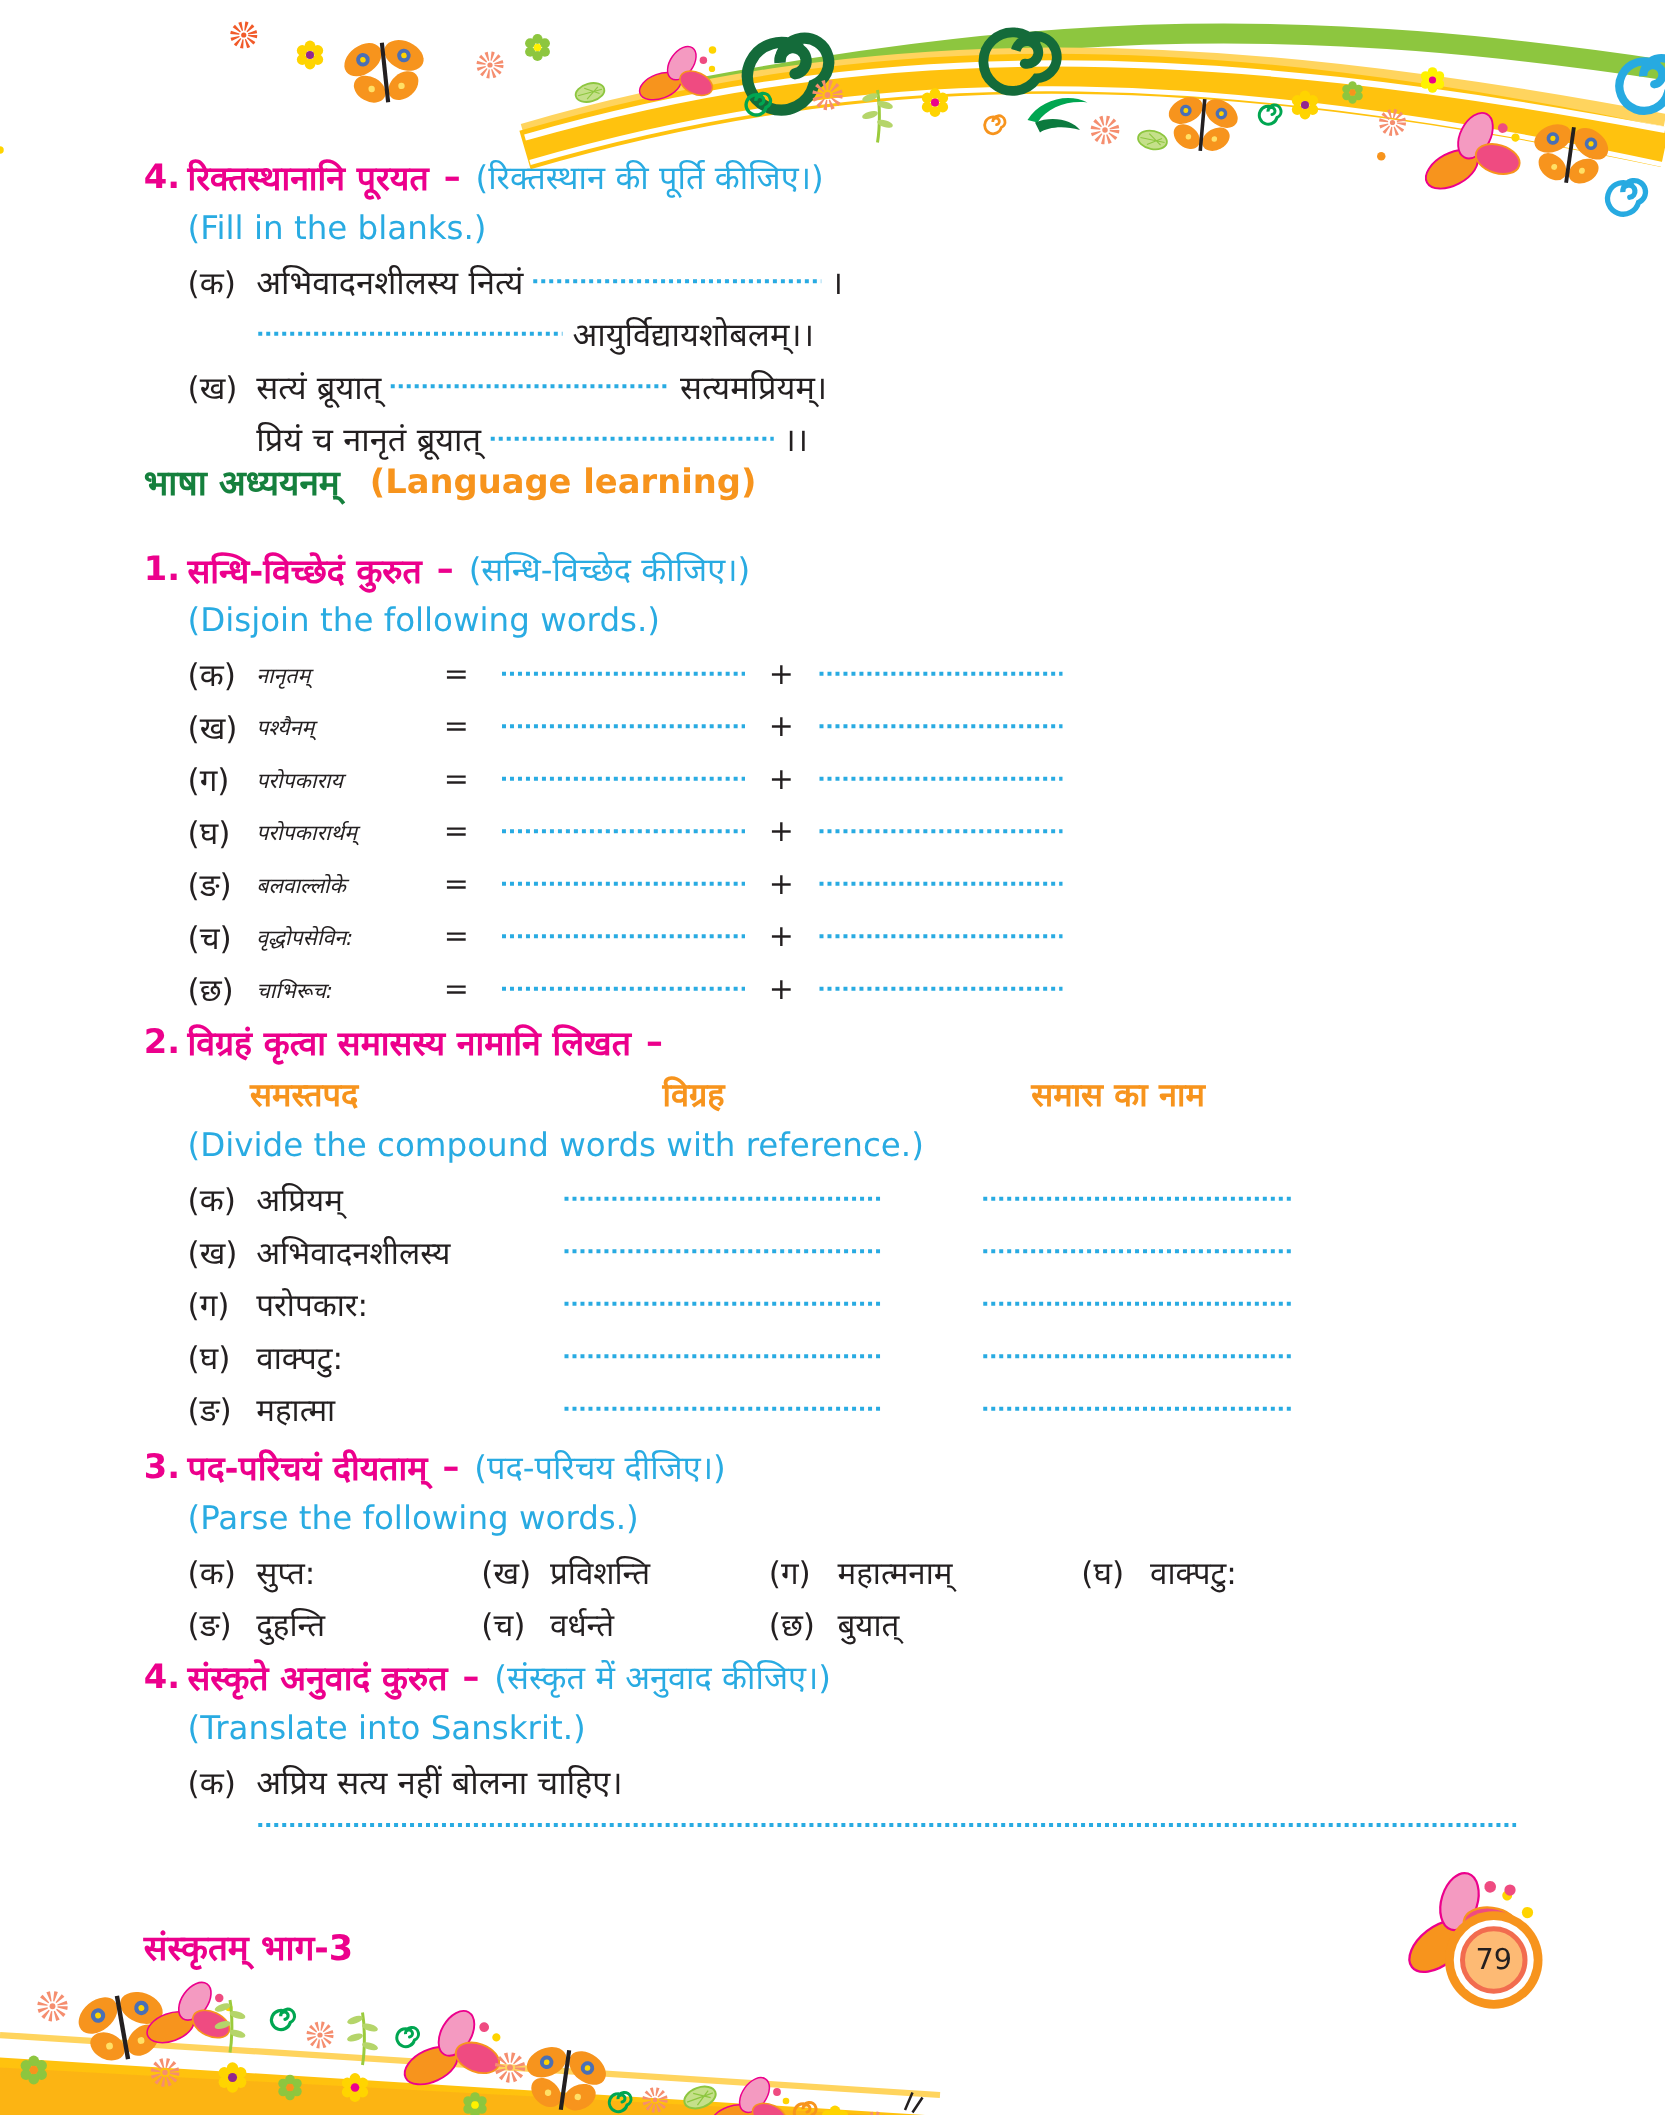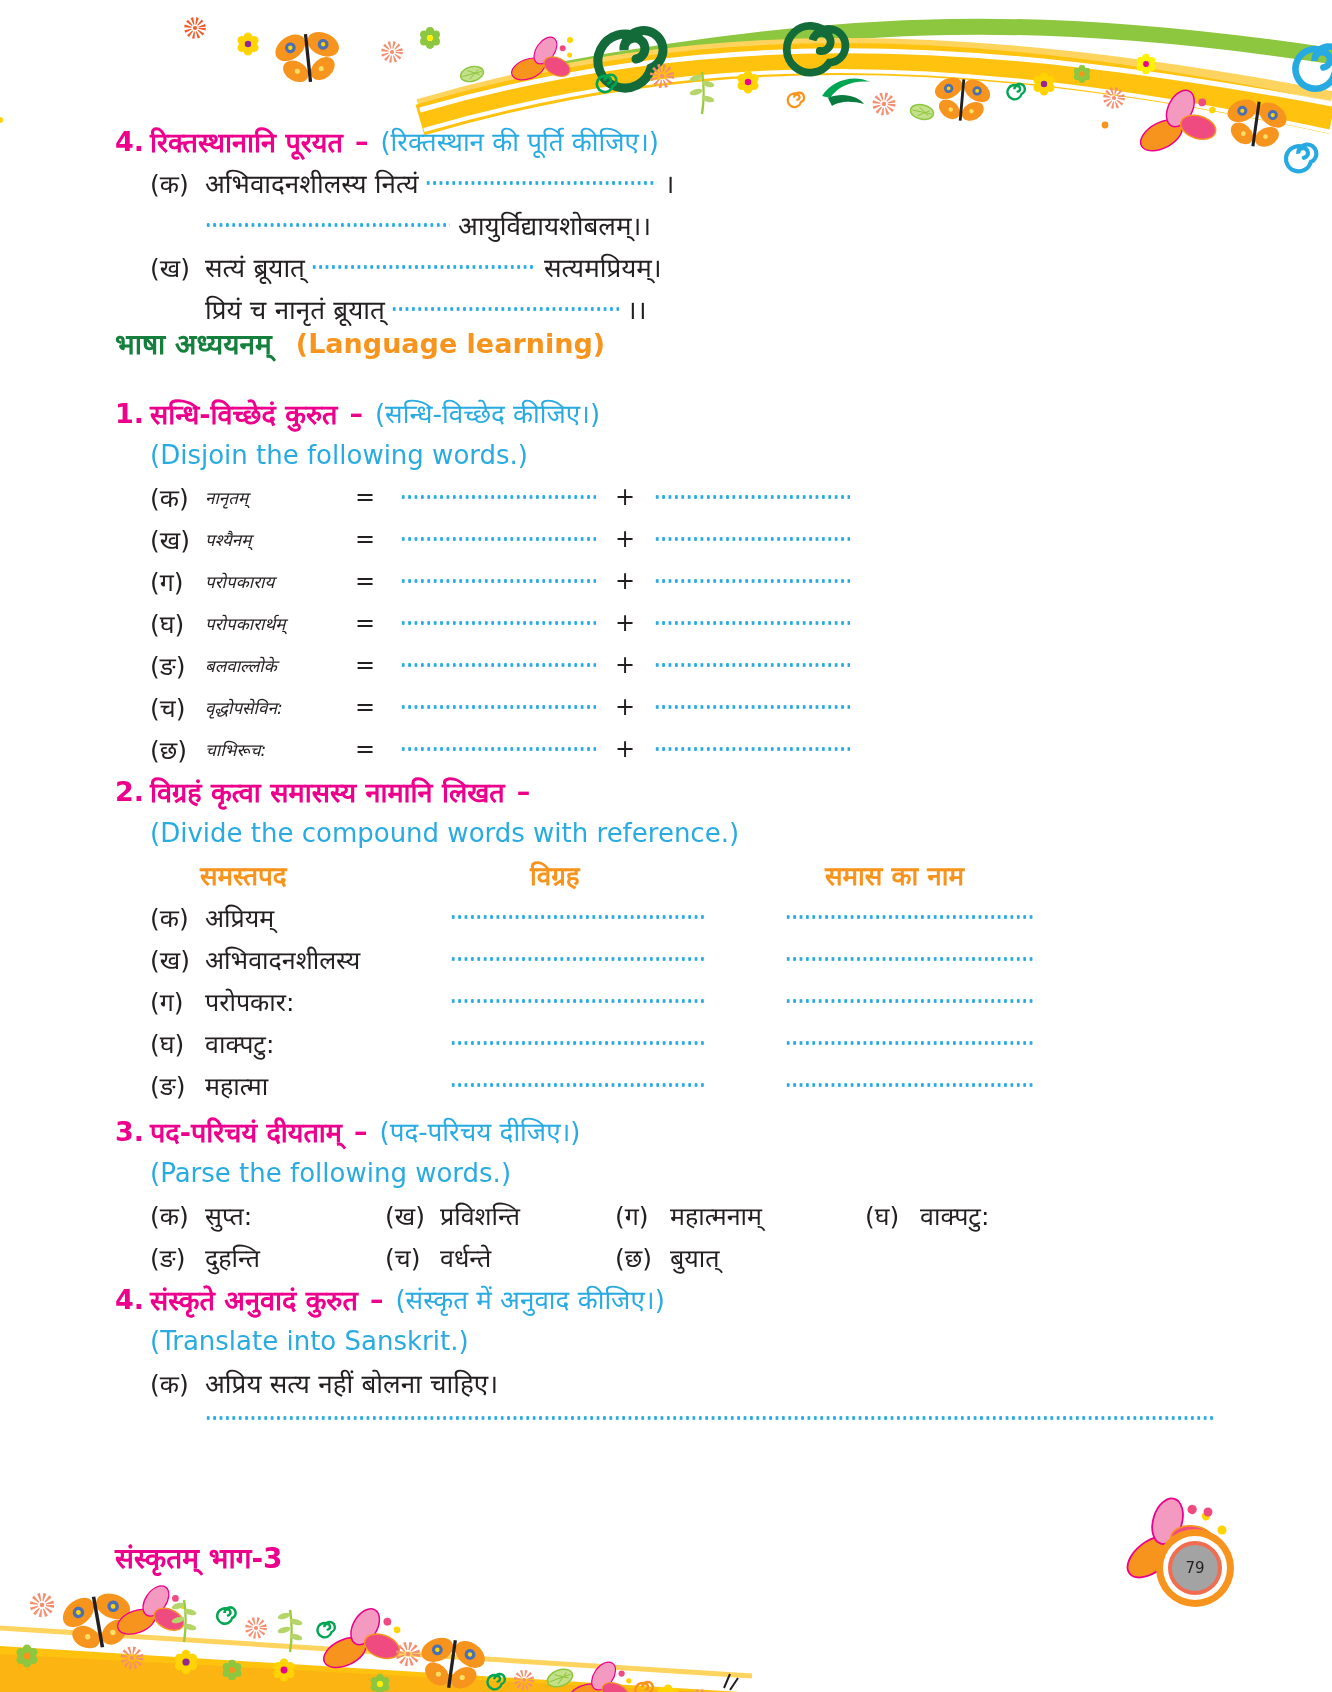--- a/index.html
+++ b/index.html
@@ -36,22 +36,22 @@
   .w255{width:255px;}
   .gap80{width:80px;flex:0 0 80px;}
   .w250{width:250px;}
   .p-cell{display:flex;align-items:center;}
   .pc1{width:235px;flex:0 0 235px;}
   .pc2{width:230px;flex:0 0 230px;}
   .pc3{width:250px;flex:0 0 250px;}
   .ans-line{margin-top:8px;height:12px;margin-left:90px;width:1008px;}
   .footer-left{position:absolute;left:115px;top:1538px;color:#EC008C;font-weight:bold;font-size:28px;z-index:5;}
   .badge{position:absolute;left:1168px;top:1541px;width:46px;height:46px;border-radius:50%;
-         background:#a3a3a3;border:4px solid #F26C4F;box-shadow:0 0 0 5px #fff,0 0 0 12px #F7941D;
-         display:flex;align-items:center;justify-content:center;font-size:15px;color:#231F20;z-index:5;}
+         background:#fdba74;border:4px solid #F26C4F;box-shadow:0 0 0 5px #fff,0 0 0 12px #F7941D;
+         display:flex;align-items:center;justify-content:center;font-size:23px;color:#231F20;z-index:5;}
   .mt-sec{margin-top:-8px;}
   .mt-q1{margin-top:28px;}
   .mt-q3{margin-top:4px;}
 </style>
 </head>
 <body>
 
 <div class="page">
 
   <svg class="deco deco-top" width="1332" height="200" viewBox="0 0 1332 200">
@@ -166,20 +166,21 @@
 
   <div class="content">
 
     <div>
       <div class="line qhead">
         <span class="num">4.</span>
         <span class="sa">रिक्तस्थानानि पूरयत</span>
         <span class="dash">–</span>
         <span class="hi">(रिक्तस्थान की पूर्ति कीजिए।)</span>
       </div>
+      <div class="line en">(Fill in the blanks.)</div>
 
       <div class="line ind fill-t">
         <span class="lbl">(क)</span>
         <span class="before">अभिवादनशीलस्य नित्यं</span>
         <span class="dots" style="width:232px"></span>
         <span class="after">।</span>
       </div>
       <div class="line ind fill-t">
         <span class="lbl"></span>
         <span class="dots" style="width:245px"></span>
@@ -270,27 +271,27 @@
           <span class="dots w196"></span>
       </div>
     </div>
 
     <div>
       <div class="line qhead">
         <span class="num">2.</span>
         <span class="sa">विग्रहं कृत्वा समासस्य नामानि लिखत</span>
         <span class="dash">–</span>
       </div>
-      <div class="line en">(Divide the compound words with reference.)</div>
-
       <div class="line thead">
         <span class="th th1">समस्तपद</span>
         <span class="th th2">विग्रह</span>
         <span class="th th3">समास का नाम</span>
       </div>
+
+      <div class="line en">(Divide the compound words with reference.)</div>
 
       <div class="line ind">
         <span class="lbl">(क)</span>
           <span class="t-word">अप्रियम्</span>
           <span class="dots w255"></span>
           <span class="gap80"></span>
           <span class="dots w250"></span>
       </div>
       <div class="line ind">
         <span class="lbl">(ख)</span>

